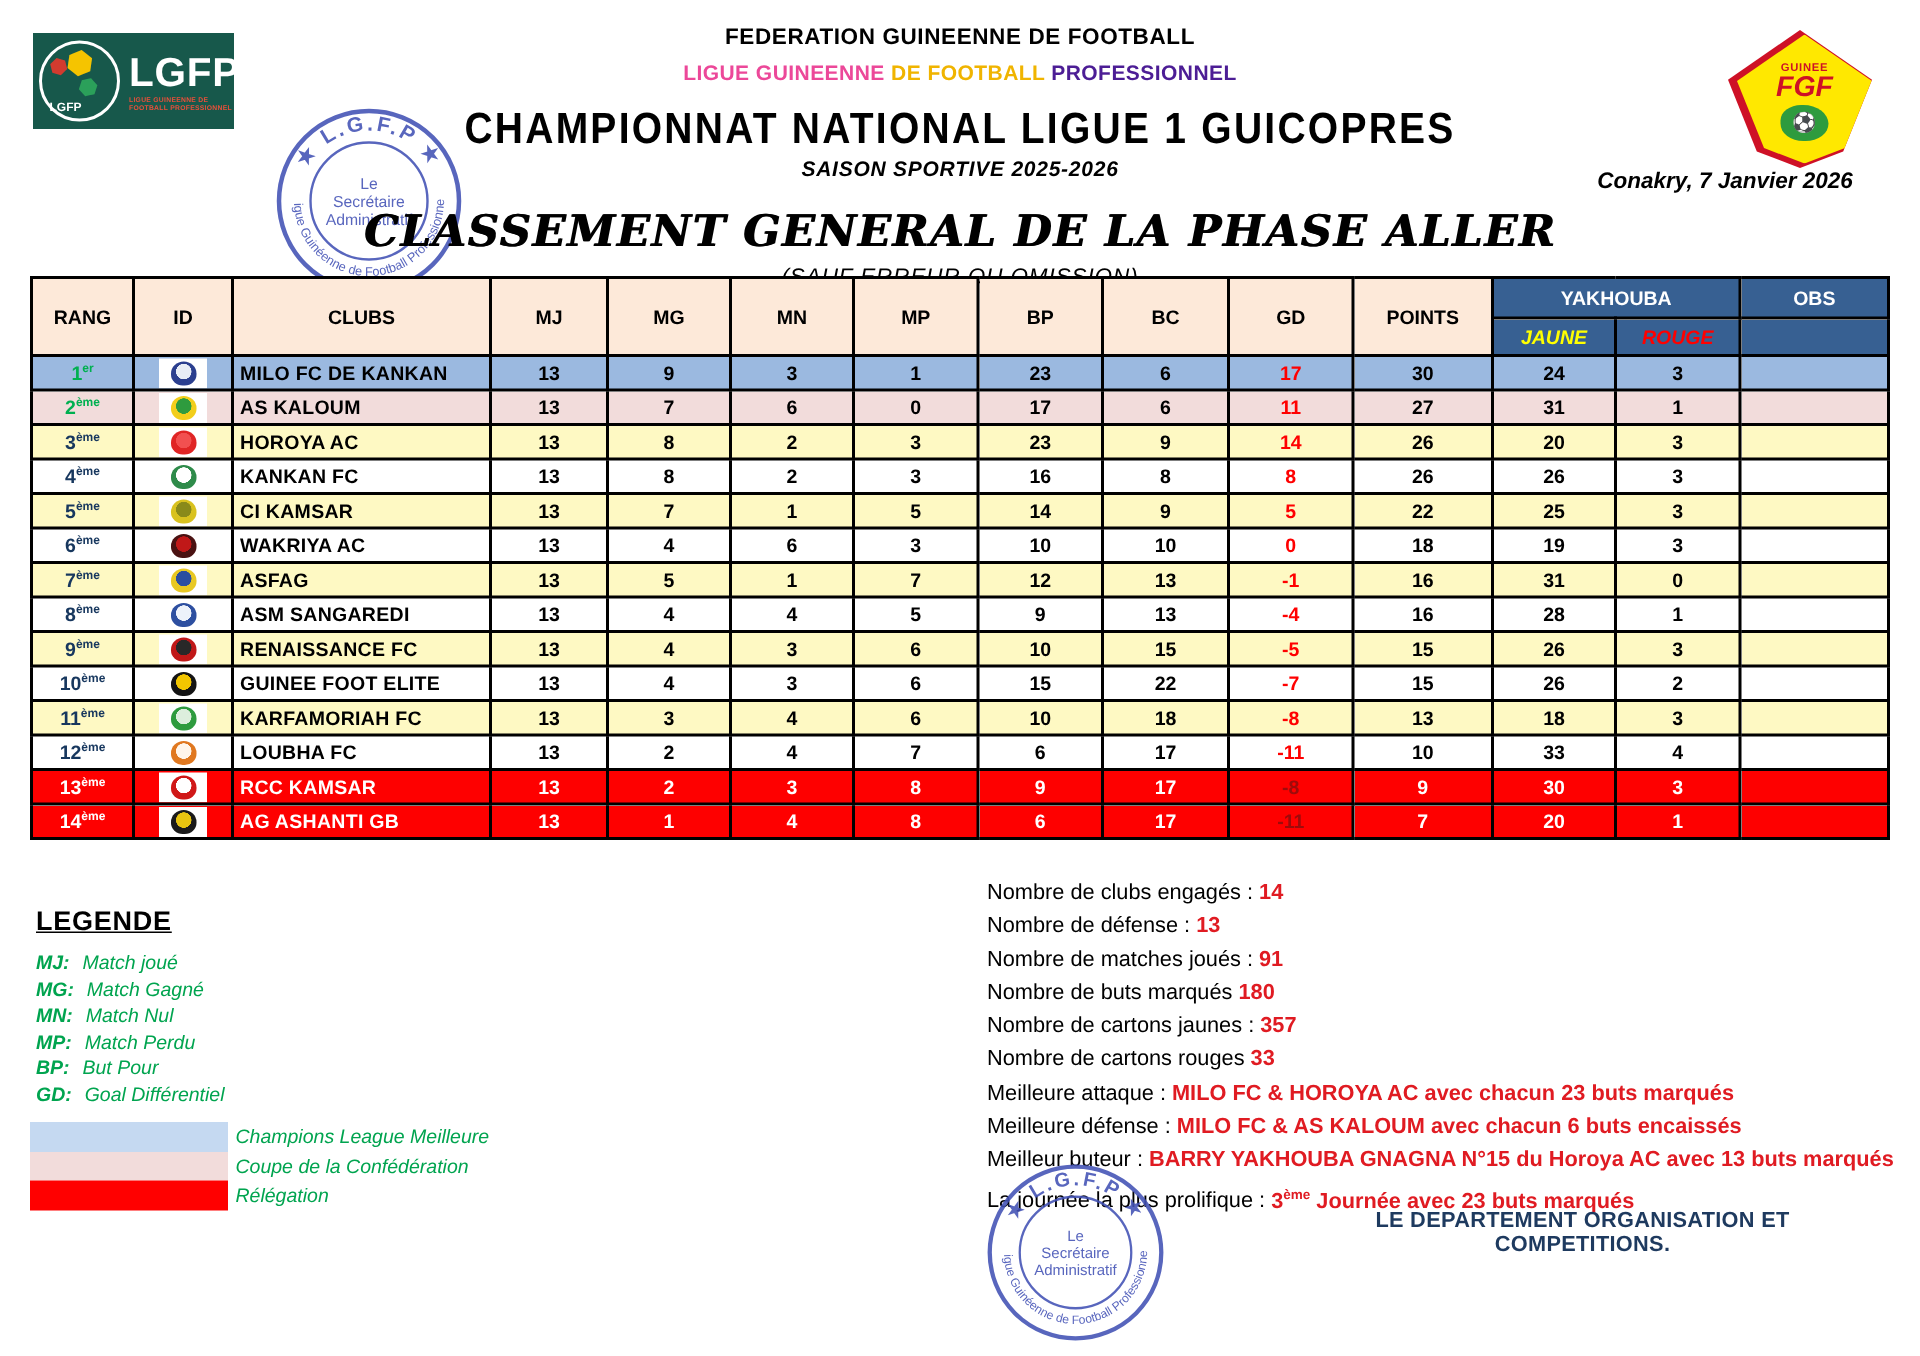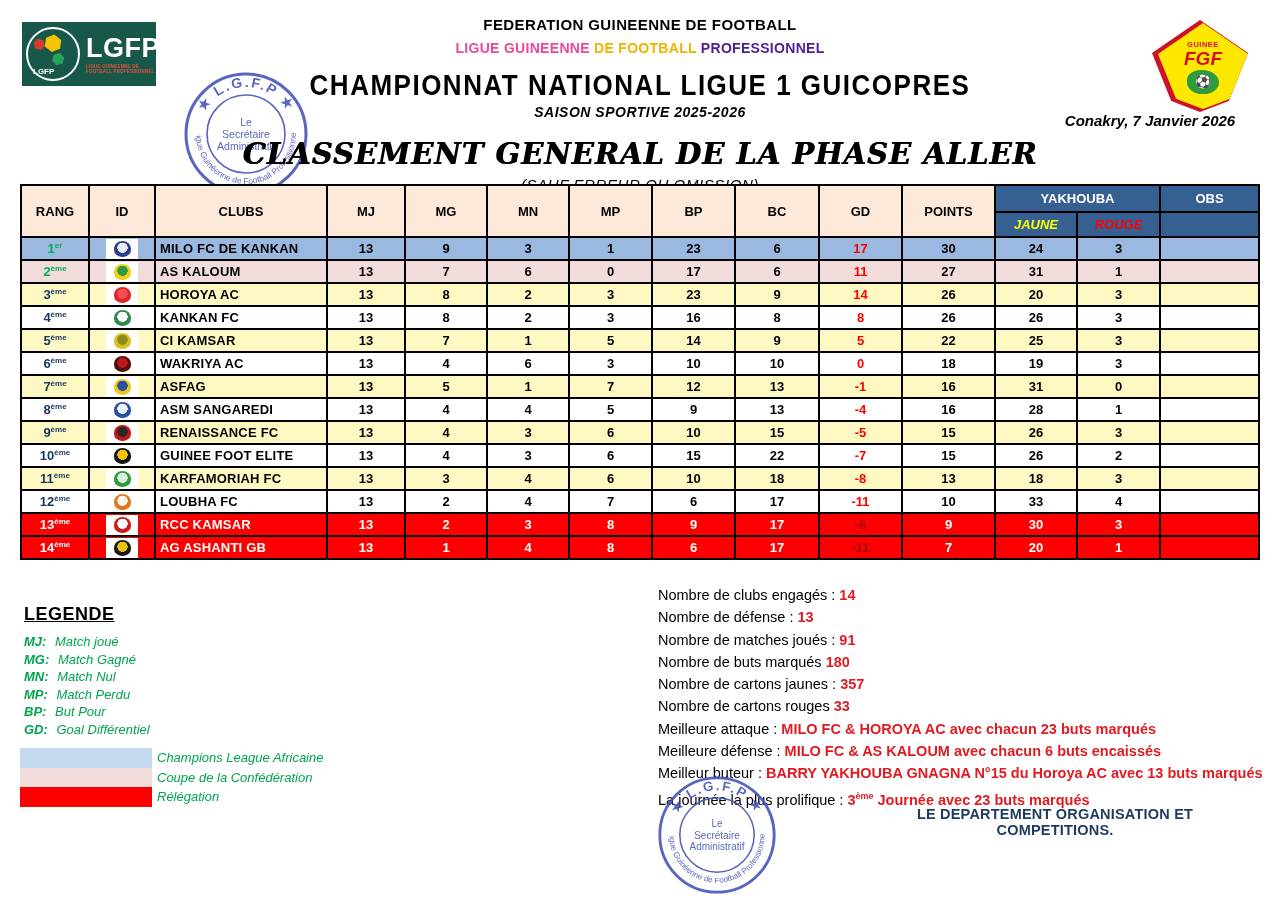--- a/index.html
+++ b/index.html
@@ -495,21 +495,21 @@
         <div class="legend-item"><b>MG:</b> Match Gagné</div>
         <div class="legend-item"><b>MN:</b> Match Nul</div>
         <div class="legend-item"><b>MP:</b> Match Perdu</div>
         <div class="legend-item"><b>BP:</b> But Pour</div>
         <div class="legend-item"><b>GD:</b> Goal Différentiel</div>
       </div>
   </div>
   <div class="legend-swatches">
       <div class="swatch-row">
         <div class="swatch" style="background: rgb(197, 217, 241);"></div>
-        <span class="swatch-label">Champions League Africaine</span>
+        <span class="swatch-label">Champions League Meilleure</span>
       </div>
       <div class="swatch-row">
         <div class="swatch" style="background: rgb(242, 220, 219);"></div>
         <span class="swatch-label">Coupe de la Confédération</span>
       </div>
       <div class="swatch-row">
         <div class="swatch" style="background: rgb(255, 0, 0);"></div>
         <span class="swatch-label">Rélégation</span>
       </div>
     </div>

